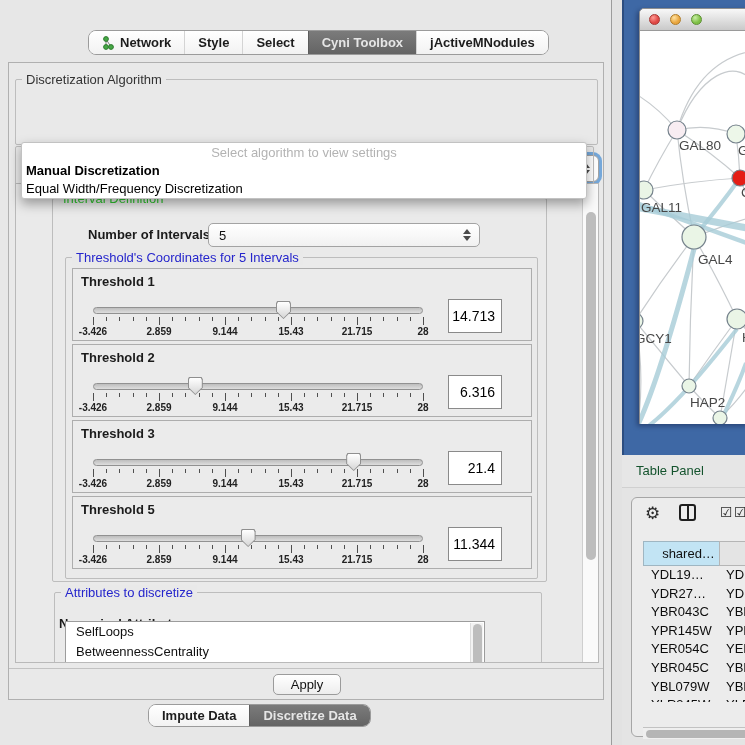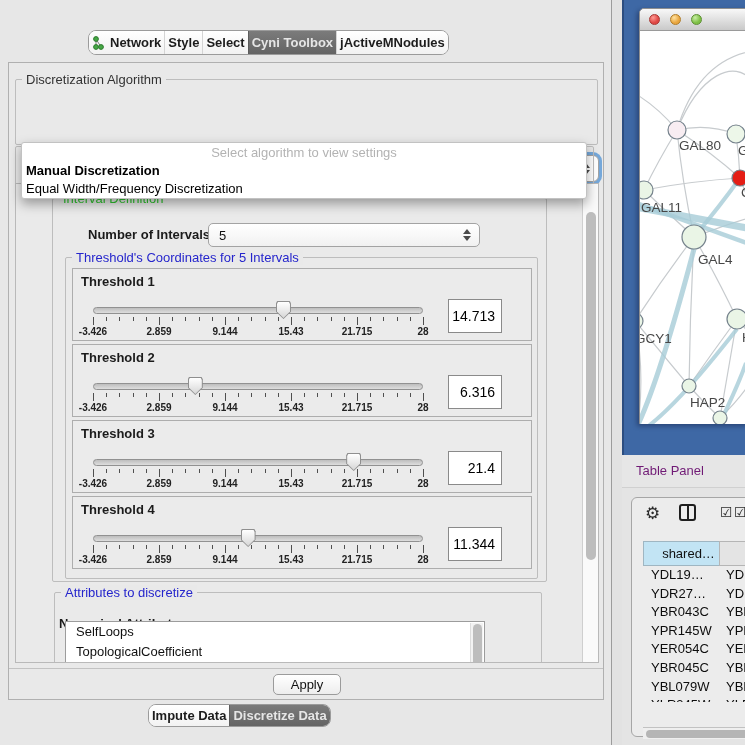--- a/index.html
+++ b/index.html
@@ -12,21 +12,21 @@
   #left-window{left:0;top:0;width:612px;height:745px;background:#e7e7e7;border-right:1px solid #9c9c9c;}
   #titlebar{left:0;top:0;width:612px;height:22px;background:linear-gradient(#f3f3f3,#e4e4e4);
             border-bottom:1px solid #c6c6c6;}
   #titlebar .title{position:absolute;left:8px;top:3px;color:#2e2e2e;}
   #float-btn{position:absolute;right:34px;top:5px;width:11px;height:11px;border:2px solid #222;border-radius:2px;}
   #close-btn{position:absolute;right:12px;top:2px;font-family:"DejaVu Sans",sans-serif;font-weight:bold;font-size:14px;color:#111;}
 
   
   .tabbar{display:inline-flex;align-items:stretch;background:#fff;border:1px solid #9b9b9b;
           border-radius:8px;overflow:hidden;height:25px;}
-  .tab{display:flex;align-items:center;gap:5px;padding:0 3px;font-weight:bold;color:#1c1c1c;
+  .tab{display:flex;align-items:center;gap:5px;padding:0 13px;font-weight:bold;color:#1c1c1c;
        background:linear-gradient(#ffffff,#f2f2f2);border-left:1px solid #d4d4d4;}
   .tab:first-child{border-left:none;}
   .tab.selected{background:linear-gradient(#7b7b7b,#646464);color:#e6e6e6;border-left-color:#5c5c5c;}
 
   
   #main-panel{left:8px;top:62px;width:596px;height:638px;background:#e9e9e9;border:1px solid #b0b0b0;}
   .group{position:absolute;border:1px solid #bdbdbd;border-radius:2px;}
   .group>.gtitle{position:absolute;top:-8px;left:6px;background:#e9e9e9;padding:0 4px;white-space:nowrap;}
   .gtitle.green{color:#2fc42f;}
   .gtitle.blue{color:#2525cc;}
@@ -83,21 +83,21 @@
               border:1px solid #8f8f8f;border-radius:5px 0 0 0;box-shadow:-2px 2px 5px rgba(0,0,30,.35);}
   #net-titlebar{position:absolute;left:0;top:0;width:108px;height:22px;border-radius:5px 0 0 0;
                 background:linear-gradient(#f8f8f8,#c9c9c9);border-bottom:1px solid #9a9a9a;}
   .light{position:absolute;top:5px;width:11px;height:11px;border-radius:50%;}
   .light.red{left:9px;background:radial-gradient(circle at 35% 30%,#ff9a93,#df4744 60%);border:1px solid #a83733;}
   .light.yellow{left:30px;background:radial-gradient(circle at 35% 30%,#ffe2a0,#e9a63f 60%);border:1px solid #b07c27;}
   .light.green{left:51px;background:radial-gradient(circle at 35% 30%,#c8eea4,#7ec045 60%);border:1px solid #5c8f33;}
   #net-canvas{position:absolute;left:0;top:22px;width:108px;height:393px;background:#fff;overflow:hidden;}
 
   #tablepanel-bar{left:622px;top:455px;width:123px;height:33px;background:#e6e6e6;border-bottom:1px solid #d0d0d0;}
-  #tablepanel-bar .t{position:absolute;left:14px;top:8px;color:#701a75;}
+  #tablepanel-bar .t{position:absolute;left:14px;top:8px;color:#14532d;}
   #tablepanel-body{left:622px;top:488px;width:123px;height:257px;background:#e4e4e4;}
   #tp-inner{position:absolute;left:9px;top:9px;width:130px;height:240px;background:#ececec;border:1px solid #a6a6a6;border-radius:6px;}
   .glyph{font-family:"DejaVu Sans",sans-serif;color:#2b2b2b;}
   #col-icon{position:absolute;width:17px;height:17px;border:2px solid #1e1e1e;border-radius:3px;}
   #col-icon i{position:absolute;left:6px;top:0;bottom:0;width:2px;background:#1e1e1e;}
 
   #tp-table{position:absolute;left:11px;top:43px;width:160px;height:186px;overflow:hidden;}
   .th{position:absolute;top:0;height:25px;border:1px solid #9fb6c2;display:flex;align-items:center;justify-content:center;
       font-size:13px;color:#111;}
   .trows{position:absolute;left:0;top:25px;width:160px;height:136px;overflow:hidden;}
@@ -316,21 +316,21 @@
                     <span class="ticklabel" style="left: 0px;">-3.426</span>
                     <span class="ticklabel" style="left: 66px;">2.859</span>
                     <span class="ticklabel" style="left: 132px;">9.144</span>
                     <span class="ticklabel" style="left: 198px;">15.43</span>
                     <span class="ticklabel" style="left: 264px;">21.715</span>
                     <span class="ticklabel" style="left: 330px;">28</span>
                   </div>
                   <div class="valuebox">21.4</div>
                 </div>
                 <div class="tpanel" style="left: 6px; top: 238px; width: 460px; height: 73px;">
-                  <div class="tlabel">Threshold 4</div>
+                  <div class="tlabel">Threshold 5</div>
                   <div class="track" style="top: 38px;"></div>
                   <div class="thumb" style="left: 167.598px; top: 32px;">
                     <div class="inner"></div>
                   </div>
                   <div class="ticks" style="top: 48px;">
                     <div class="tick" style="left: 0px; height: 8px;"></div>
                     <div class="tick" style="left: 13.2px; height: 4px;"></div>
                     <div class="tick" style="left: 26.4px; height: 4px;"></div>
                     <div class="tick" style="left: 39.6px; height: 4px;"></div>
                     <div class="tick" style="left: 52.8px; height: 4px;"></div>
@@ -369,21 +369,20 @@
               </div>
           </div>
         </div>
 
         <div class="group" style="left:38px;top:408px;width:488px;height:90px;">
           <span class="gtitle blue">Attributes to discretize</span>
           <div class="abs tlabel" style="left:4px;top:10px;margin-top:13px;">Numerical Attributes</div>
           <div class="abs" id="attr-list">
             <div id="attr-items">
                 <div class="li">SelfLoops</div>
-                <div class="li">TopologicalCoefficient</div>
                 <div class="li">BetweennessCentrality</div>
               </div>
             <div class="sb">
                 <div class="vthumb"></div>
               </div>
           </div>
         </div>
 
         <div class="vscroll" style="right:0;top:0;width:16px;height:480px;">
           <div class="vthumb" style="left:3px;top:28px;width:10px;height:348px;"></div>

